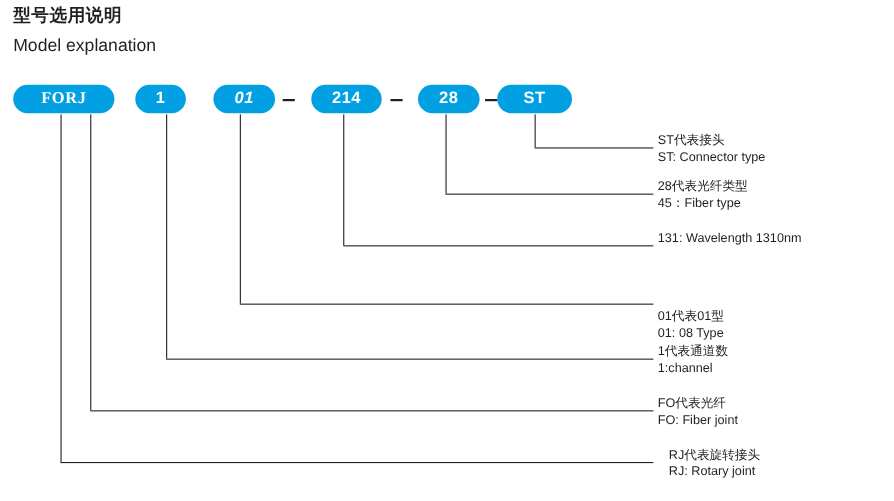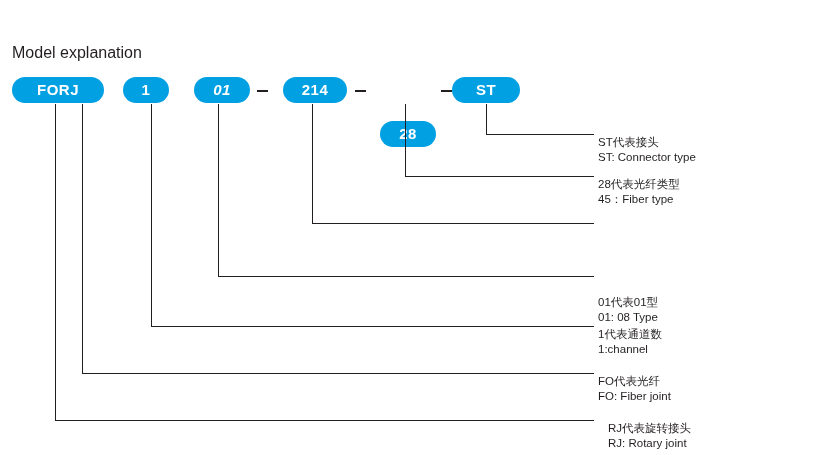--- a/index.html
+++ b/index.html
@@ -23,21 +23,21 @@
     left: 12px;
     top: 4px;
     font-size: 16px;
     font-weight: bold;
     letter-spacing: 0.5px;
     color: #231f20;
   }
   .title-en {
     position: absolute;
     left: 12px;
-    top: 44px;
+    top: 33px;
     font-size: 16px;
     font-weight: normal;
     color: #231f20;
   }
 
   
   .pill {
     position: absolute;
     background: #00a0e3;
     color: #ffffff;
@@ -68,38 +68,38 @@
     background: #231f20;
     height: 1.3px;
   }
 
   .label {
     position: absolute;
     font-size: 11.5px;
     line-height: 15px;
     color: #231f20;
     white-space: nowrap;
-    margin-top: 14px;
   }
   .label .l1 { display: block; }
   .label .l2 { display: block; }
 </style>
 </head>
 <body>
 
 <div id="page">
 
+  <div class="title-cn">型号选用说明</div>
   <div class="title-en">Model explanation</div>
 
   <div id="pills">
-      <div class="pill" style="left: 12px; top: 77px; width: 92px;">FORJ</div>
+      <div class="pill" style="left: 12px; top: 77px; width: 92px; font-family: Liberation Serif, serif;">FORJ</div>
       <div class="pill" style="left: 123px; top: 77px; width: 46px;">1</div>
       <div class="pill" style="left: 194px; top: 77px; width: 56px; font-style: italic;">01</div>
       <div class="pill" style="left: 283px; top: 77px; width: 64px;">214</div>
-      <div class="pill" style="left: 380px; top: 77px; width: 56px; margin-top: 44px;">28</div>
+      <div class="pill" style="left: 380px; top: 77px; width: 56px;">28</div>
       <div class="pill" style="left: 452px; top: 77px; width: 68px;">ST</div>
     </div>
   <div id="dashes">
       <div class="dash" style="left: 257px; top: 90px;"></div>
       <div class="dash" style="left: 355px; top: 90px;"></div>
       <div class="dash" style="left: 441px; top: 90px;"></div>
     </div>
   <div id="leaders">
       <div class="vline" style="left: 486px; top: 104px; height: 30px;"></div>
       <div class="hline" style="left: 486px; top: 134px; width: 108px;"></div>
@@ -119,20 +119,21 @@
   <div id="labels">
       <div class="label" style="left: 598px; top: 121px;">
         <span class="l1">ST代表接头</span>
         <span class="l2">ST: Connector type</span>
       </div>
       <div class="label" style="left: 598px; top: 163px;">
         <span class="l1">28代表光纤类型</span>
         <span class="l2">45：Fiber type</span>
       </div>
       <div class="label" style="left: 598px; top: 210px;">
+        <span class="l2">131: Wavelength 1310nm</span>
       </div>
       <div class="label" style="left: 598px; top: 281px;">
         <span class="l1">01代表01型</span>
         <span class="l2">01: 08 Type</span>
       </div>
       <div class="label" style="left: 598px; top: 313px;">
         <span class="l1">1代表通道数</span>
         <span class="l2">1:channel</span>
       </div>
       <div class="label" style="left: 598px; top: 360px;">

